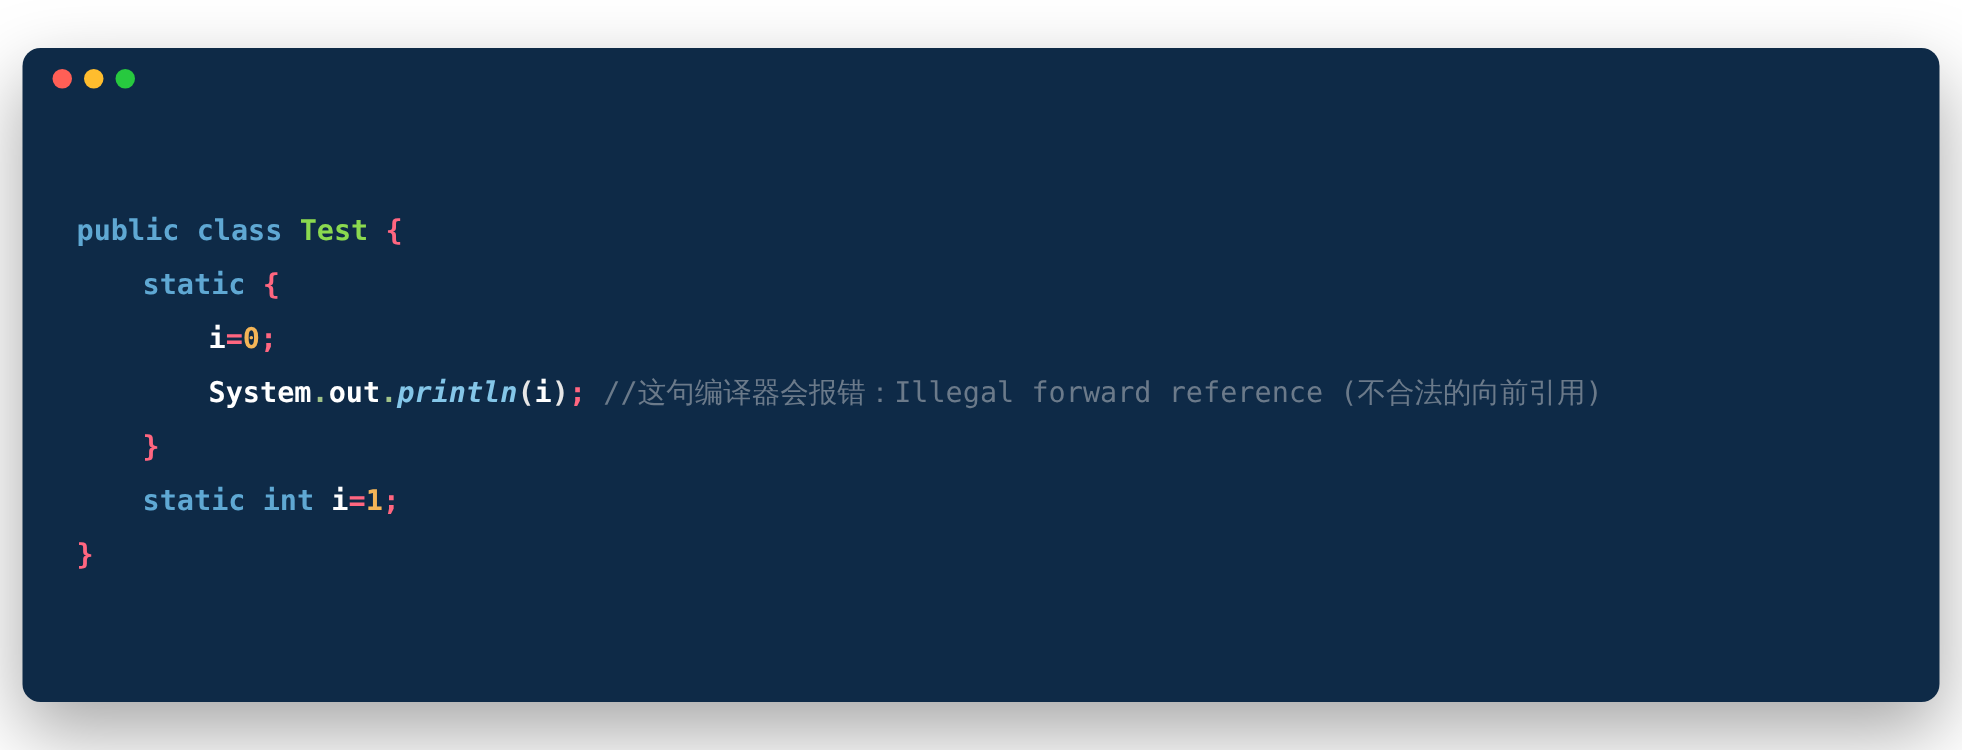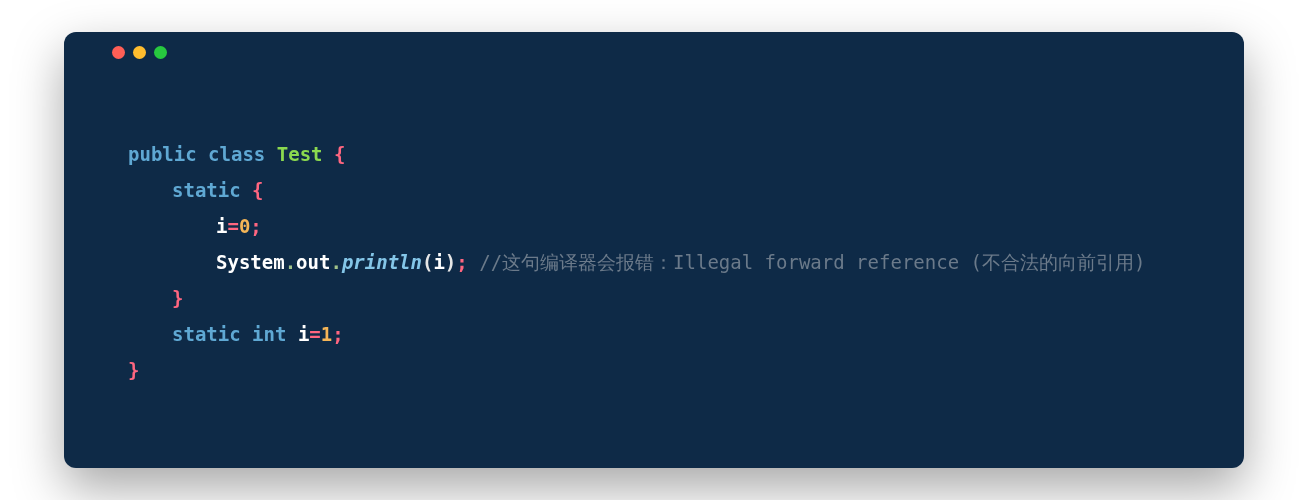--- a/index.html
+++ b/index.html
@@ -10,26 +10,25 @@
     body {
       width: 1308px;
       height: 500px;
       background: #ffffff;
       display: flex;
       align-items: center;
       justify-content: center;
       font-family: "SF Mono", "Menlo", "Monaco", "Consolas", monospace;
     }
     .window {
-      width: 1180px;
+      width: 1278px;
       background: #0e2a47;
       border-radius: 12px;
       box-shadow: 0 20px 50px rgba(0,0,0,0.35);
       overflow: hidden;
-      padding-left: 28px;
     }
     .titlebar {
       height: 40px;
       display: flex;
       align-items: center;
       padding-left: 20px;
       gap: 8px;
     }
     .dot {
       width: 13px;

